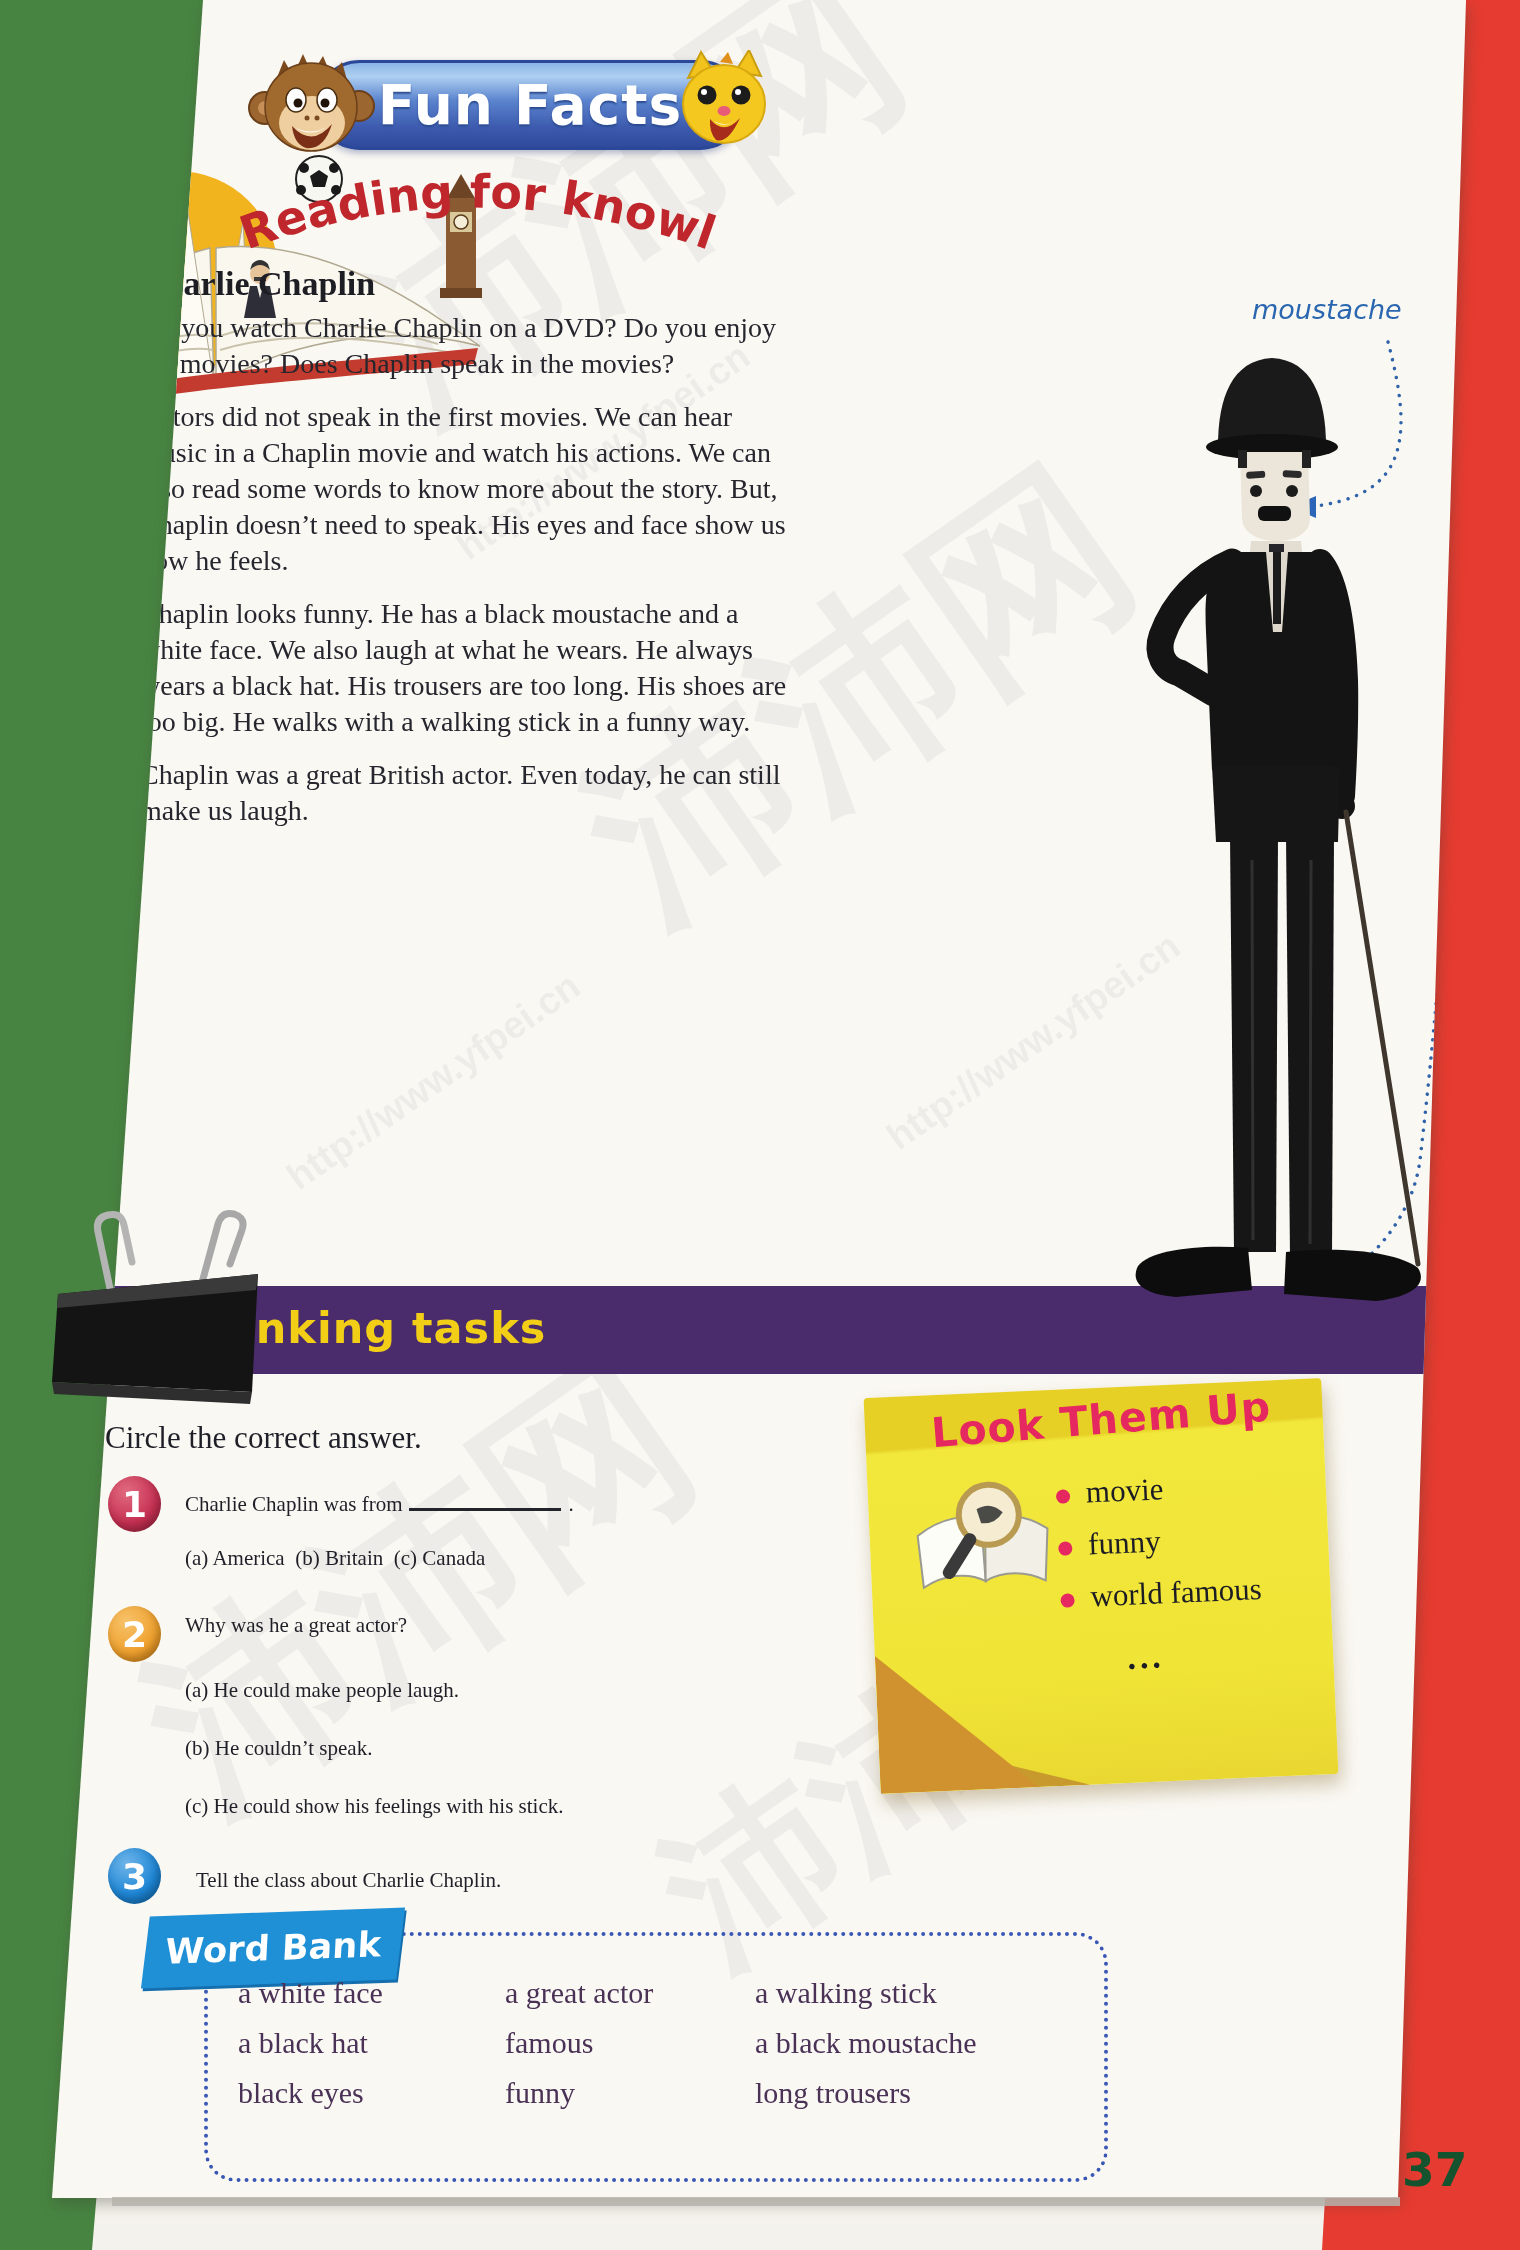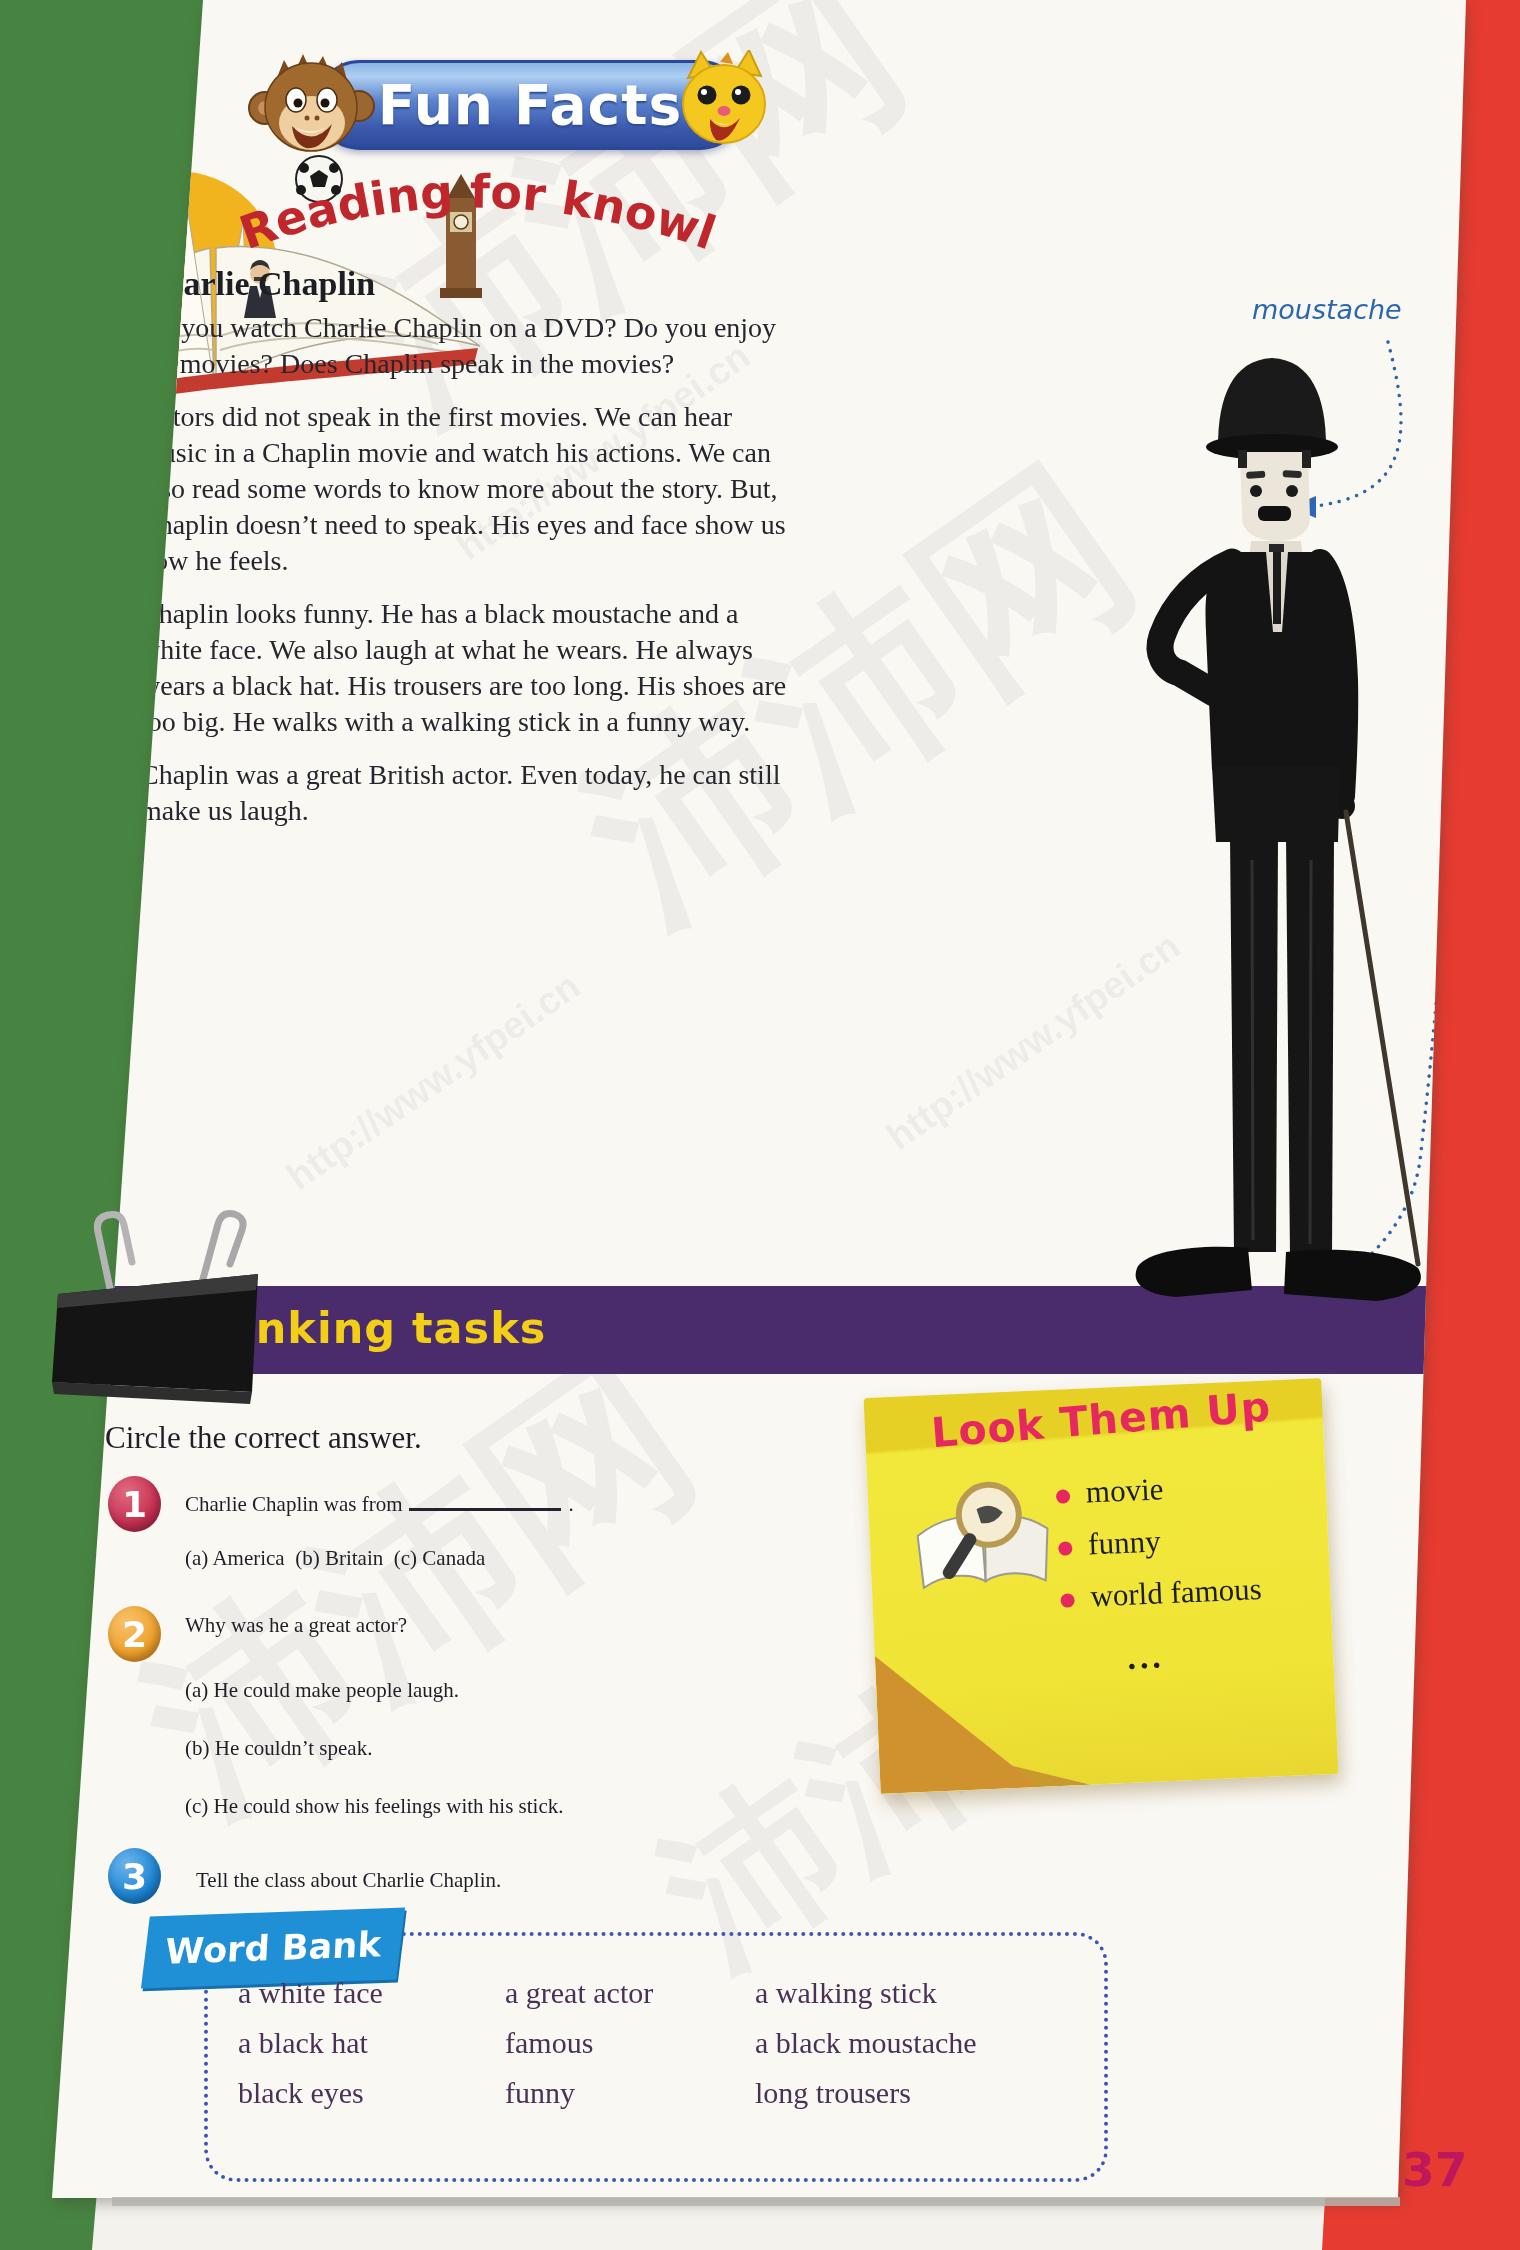--- a/index.html
+++ b/index.html
@@ -51,21 +51,21 @@
   #note{position:absolute;left:872px;top:1388px;width:458px;height:396px;transform:rotate(-2.5deg);
      background:linear-gradient(178deg,#e6d026 0%,#e6d026 13%,#f2e83c 14%,#f0e436 72%,#e9d731 100%);
      box-shadow:3px 10px 18px rgba(110,75,0,.30);border-radius:4px;}
   #note-fold{position:absolute;left:0;bottom:0;width:158px;height:138px;background:#d0912f;clip-path:polygon(0 0,100% 100%,0 100%);}
   #note-fold-shade{position:absolute;left:0;bottom:0;width:210px;height:60px;background:#b97f2c;clip-path:polygon(0 0,100% 100%,0 100%);opacity:.7;}
   #note-title{position:absolute;left:66px;top:8px;color:#e5285f;font-family:"DejaVu Sans",sans-serif;font-weight:bold;font-size:41px;transform:rotate(-2deg);letter-spacing:1px;}
   .note-item{position:absolute;left:188px;font-family:"Liberation Serif",serif;font-size:31px;color:#1c1c24;}
   .note-dot{display:inline-block;width:14px;height:14px;border-radius:50%;background:#e5285f;margin-right:16px;vertical-align:middle;}
   #note-ellipsis{position:absolute;left:252px;top:252px;font-family:"Liberation Serif",serif;font-weight:bold;font-size:34px;letter-spacing:4px;color:#1c1c24;}
   
-  #page-number{position:absolute;left:1402px;top:2142px;color:#be185d;font-family:"DejaVu Sans",sans-serif;font-weight:bold;font-size:47px;}
+  #page-number{position:absolute;left:1402px;top:2142px;color:#14532d;font-family:"DejaVu Sans",sans-serif;font-weight:bold;font-size:47px;}
   svg{display:block;}
 </style>
 </head>
 <body>
 
 <div id="canvas">
 
   <div id="green-band"></div>
   <div id="red-band"></div>
 

